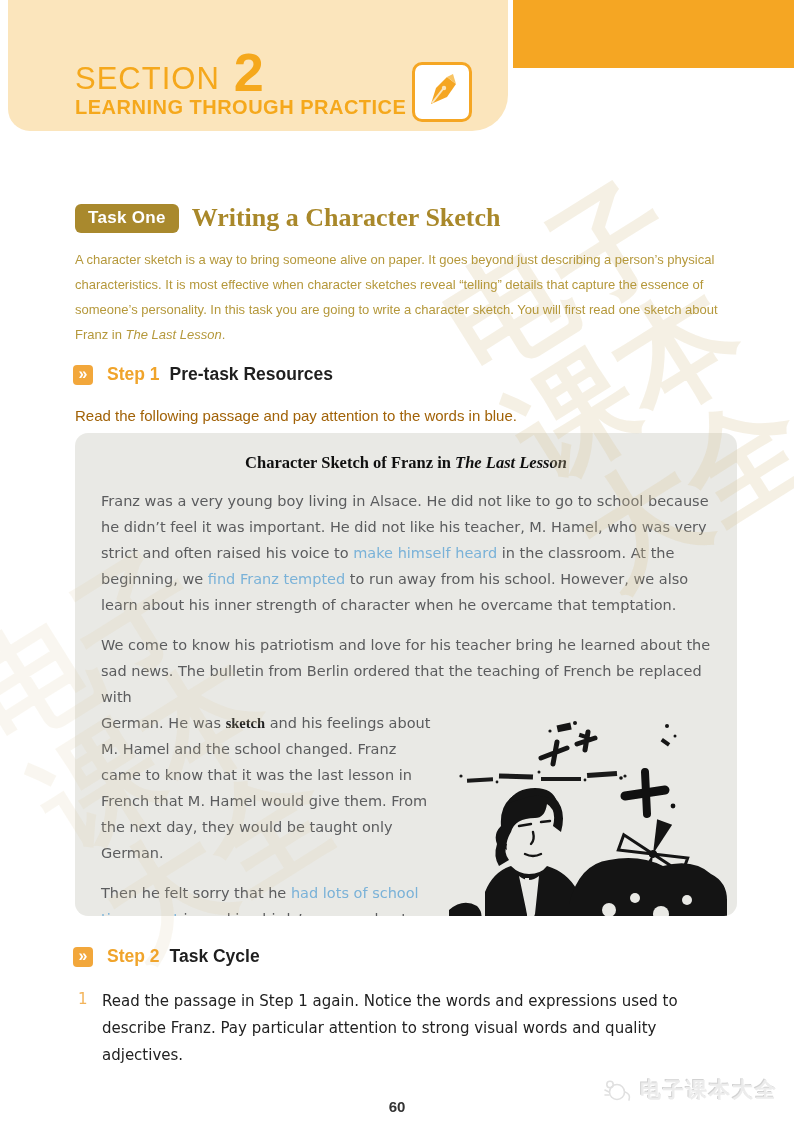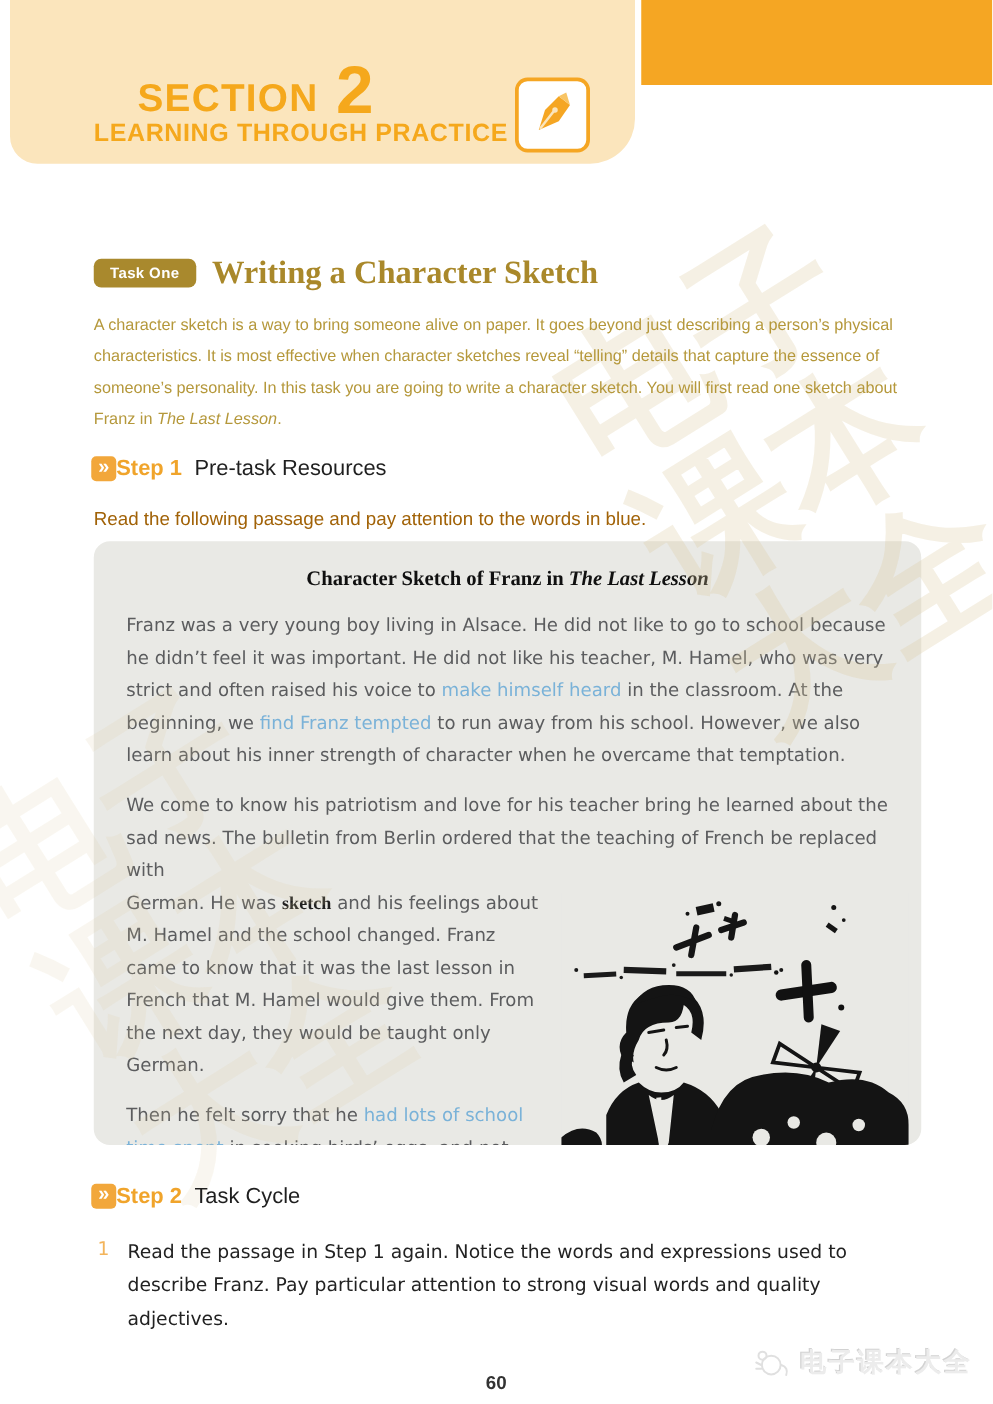--- a/index.html
+++ b/index.html
@@ -5,50 +5,50 @@
   html,body{margin:0;padding:0;}
   body{background:#fff;}
   .page{position:relative;width:794px;height:1123px;background:#ffffff;overflow:hidden;
         font-family:"Liberation Sans",sans-serif;}
 
   
   .header-cream{position:absolute;left:8px;top:0;width:500px;height:131px;
         background:#FBE5BC;border-radius:0 0 36px 22px;}
   .header-orange-bar{position:absolute;left:513px;top:0;width:281px;height:68px;background:#F5A623;}
   .section-line{position:absolute;left:75px;top:50px;display:flex;align-items:flex-end;gap:14px;}
-  .section-word{font-size:31px;font-weight:bold;color:#F5A81C;letter-spacing:1px;line-height:1;margin-left:35px;}
+  .section-word{font-size:31px;font-weight:normal;color:#F5A81C;letter-spacing:1px;line-height:1;}
   .section-num{font-size:54px;font-weight:bold;color:#F5A81C;line-height:0.82;}
   .section-sub{position:absolute;left:75px;top:96px;font-size:20px;font-weight:bold;
         color:#F5A81C;letter-spacing:0.5px;text-align:right;}
   .pen-box{position:absolute;left:412px;top:62px;width:54px;height:54px;background:#fff;
         border:3px solid #F5A623;border-radius:10px;display:flex;align-items:center;justify-content:center;}
 
   
   .wm{position:absolute;font-weight:bold;color:rgba(219,200,157,0.28);z-index:2;
       pointer-events:none;font-size:120px;line-height:1.05;width:260px;word-break:break-all;
       font-family:"DejaVu Sans",sans-serif;}
   .wm-a{left:505px;top:190px;transform:rotate(-32deg);}
   .wm-b{left:30px;top:560px;transform:rotate(-32deg);opacity:0.55;}
 
   
   .task-row{position:absolute;left:75px;top:203px;display:flex;align-items:center;gap:13px;z-index:3;}
-  .task-badge{background:#A9892D;color:#fff;font-weight:bold;font-size:12px;
+  .task-badge{background:#A9892D;color:#fff;font-weight:bold;font-size:17px;
         padding:4px 13px 5px;border-radius:6px;letter-spacing:0.3px;}
   .task-title{font-family:"Liberation Serif",serif;font-weight:bold;font-size:26px;color:#A9882A;}
   .intro{position:absolute;left:75px;top:247px;width:650px;font-size:13px;line-height:25px;
         color:#B5983B;z-index:3;}
   .seg-italic{font-style:italic;}
 
   
   .step-row{position:absolute;left:73px;display:flex;align-items:center;z-index:3;}
   .step-icon{width:20px;height:20px;background:#F2A73B;border-radius:4px;color:#fff;
         font-weight:bold;display:flex;align-items:center;justify-content:center;
         font-size:16px;line-height:1;padding-bottom:2px;box-sizing:border-box;}
-  .step-label{color:#F0A42B;font-weight:bold;font-size:17.5px;margin-left:0;}
-  .step-title{color:#1f1f1f;font-weight:normal;font-size:17.5px;margin-left:10px;}
+  .step-label{color:#F0A42B;font-weight:bold;font-size:17.5px;margin-left:14px;}
+  .step-title{color:#1f1f1f;font-weight:bold;font-size:17.5px;margin-left:10px;}
   .step1-row{top:364px;}
   .step2-row{top:946px;}
   .instruction{position:absolute;left:75px;top:407px;font-size:15px;color:#a16207;z-index:3;}
 
   
   .passage-box{position:absolute;left:75px;top:433px;width:662px;height:483px;background:#E9E9E5;
         border-radius:13px;box-sizing:border-box;padding:16px 26px 0 26px;overflow:hidden;z-index:1;}
   .passage-title{text-align:center;font-family:"Liberation Serif",serif;font-weight:bold;
         font-size:16.5px;color:#101010;margin:4px 0 0;}
   .passage-title .t-italic{font-style:italic;}

